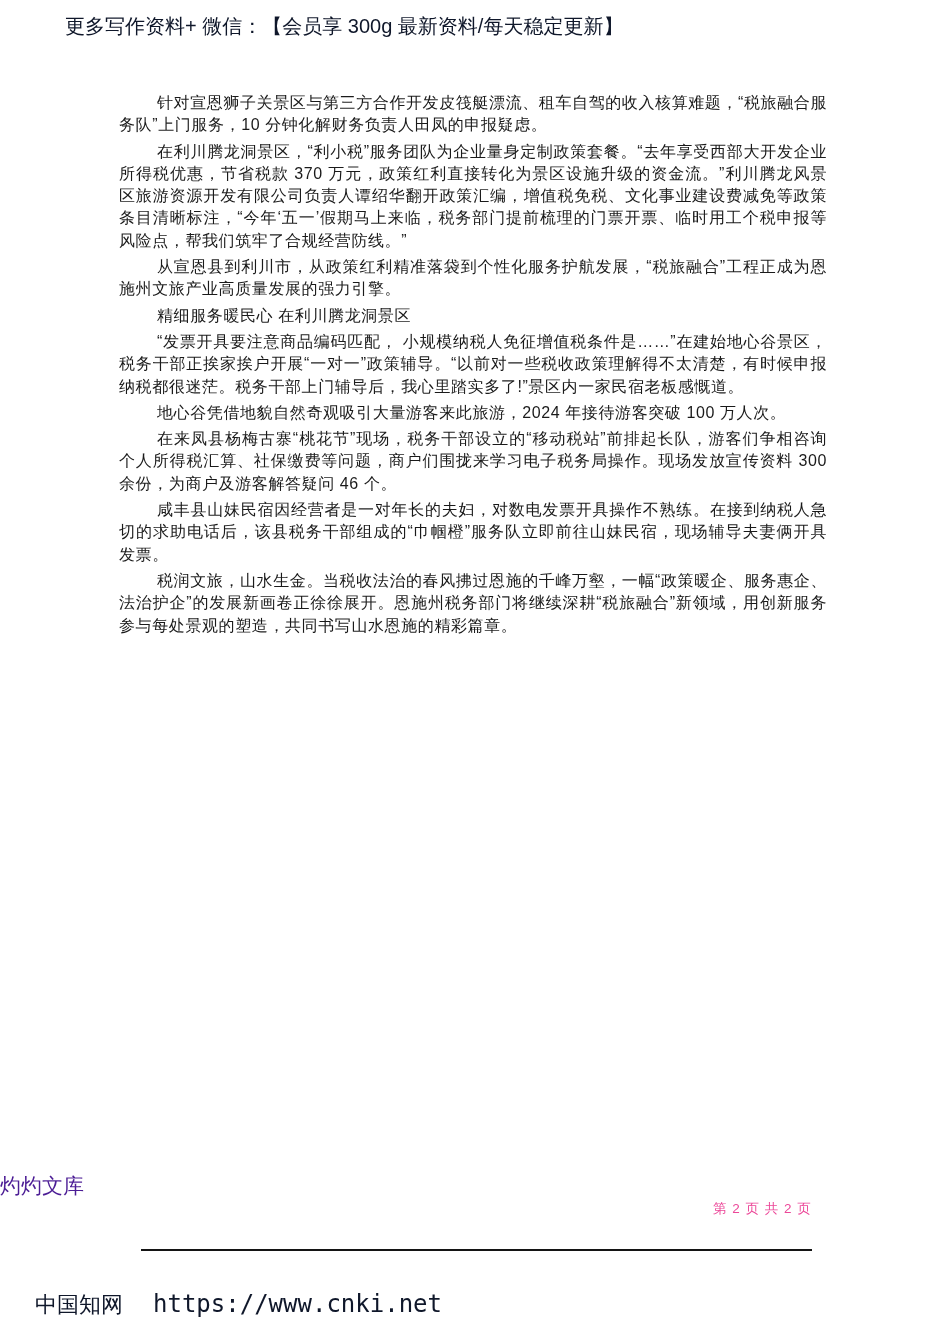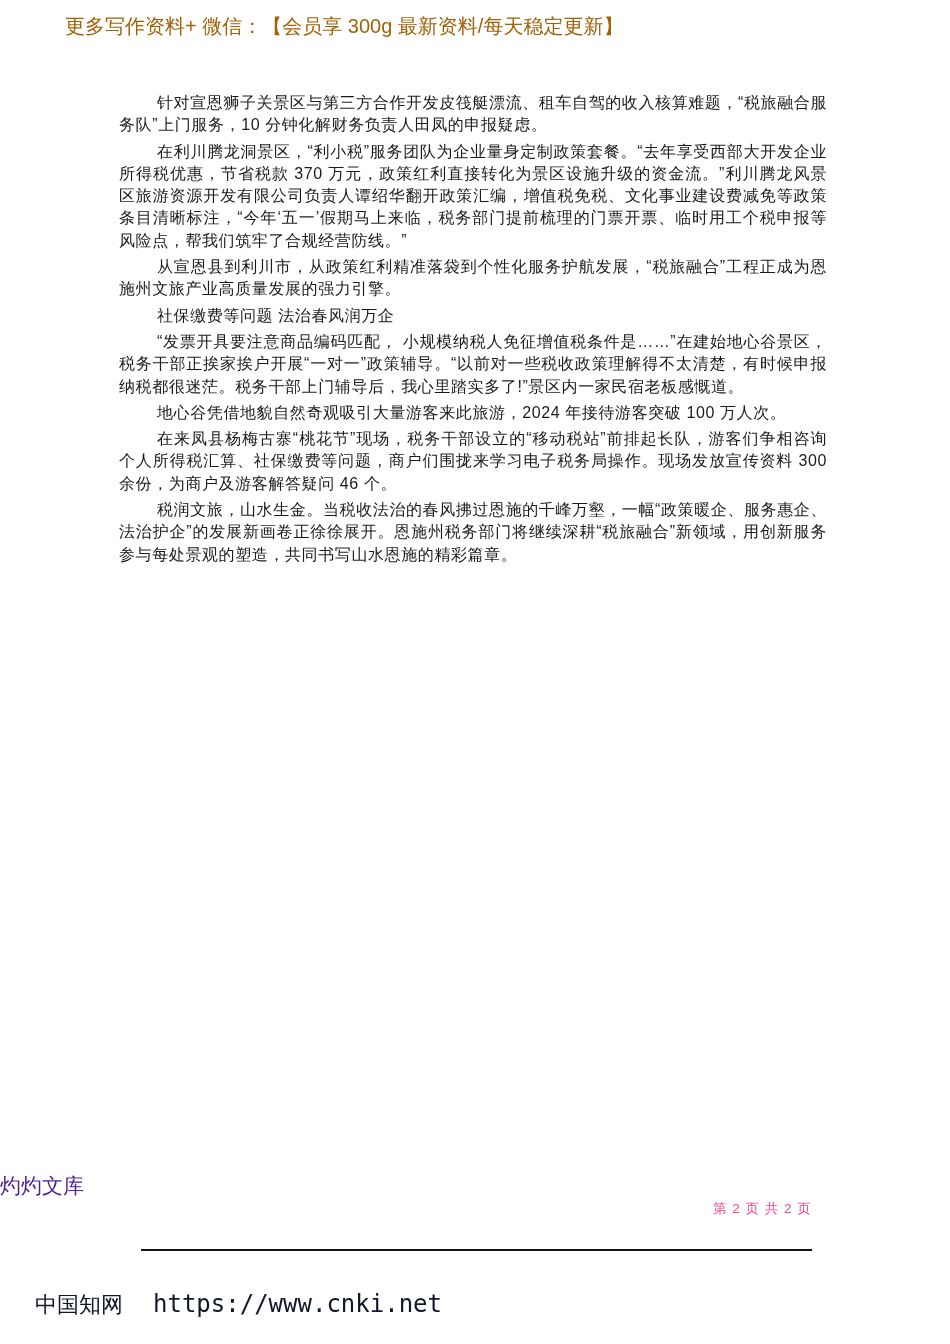--- a/index.html
+++ b/index.html
@@ -6,21 +6,21 @@
   .page{
     position:relative;
     width:950px;height:1344px;
     background:#ffffff;
     overflow:hidden;
     font-family:"Liberation Sans","DejaVu Sans",sans-serif;
   }
   .promo-banner{
     position:absolute;left:65px;top:13px;
     font-size:20px;line-height:26px;
-    color:#a16207;
+    color:#0f172a;
     white-space:nowrap;
     font-weight:400;
   }
   .doc-body{
     position:absolute;left:115px;top:88px;width:716px;
     font-size:16px;line-height:22.3px;
     color:#1a1a1a;
     text-align:justify;
     letter-spacing:0.6px;
   }
@@ -58,24 +58,25 @@
 <body>
 
 <div class="page">
 
   <div class="promo-banner">更多写作资料+ 微信：【会员享 300g 最新资料/每天稳定更新】</div>
 
   <div class="doc-body">
       <p>针对宣恩狮子关景区与第三方合作开发皮筏艇漂流、租车自驾的收入核算难题，“税旅融合服务队”上门服务，10 分钟化解财务负责人田凤的申报疑虑。</p>
       <p>在利川腾龙洞景区，“利小税”服务团队为企业量身定制政策套餐。“去年享受西部大开发企业所得税优惠，节省税款 370 万元，政策红利直接转化为景区设施升级的资金流。”利川腾龙风景区旅游资源开发有限公司负责人谭绍华翻开政策汇编，增值税免税、文化事业建设费减免等政策条目清晰标注，“今年‘五一’假期马上来临，税务部门提前梳理的门票开票、临时用工个税申报等风险点，帮我们筑牢了合规经营防线。”</p>
       <p>从宣恩县到利川市，从政策红利精准落袋到个性化服务护航发展，“税旅融合”工程正成为恩施州文旅产业高质量发展的强力引擎。</p>
-      <p>社保缴费等问题 法治春风润万企</p>
+      <p>精细服务暖民心 在利川腾龙洞景区</p>
       <p>“发票开具要注意商品编码匹配， 小规模纳税人免征增值税条件是……”在建始地心谷景区，税务干部正挨家挨户开展“一对一”政策辅导。“以前对一些税收政策理解得不太清楚，有时候申报纳税都很迷茫。税务干部上门辅导后，我心里踏实多了!”景区内一家民宿老板感慨道。</p>
       <p>地心谷凭借地貌自然奇观吸引大量游客来此旅游，2024 年接待游客突破 100 万人次。</p>
       <p>在来凤县杨梅古寨“桃花节”现场，税务干部设立的“移动税站”前排起长队，游客们争相咨询个人所得税汇算、社保缴费等问题，商户们围拢来学习电子税务局操作。现场发放宣传资料 300 余份，为商户及游客解答疑问 46 个。</p>
+      <p>咸丰县山妹民宿因经营者是一对年长的夫妇，对数电发票开具操作不熟练。在接到纳税人急切的求助电话后，该县税务干部组成的“巾帼橙”服务队立即前往山妹民宿，现场辅导夫妻俩开具发票。</p>
       <p>税润文旅，山水生金。当税收法治的春风拂过恩施的千峰万壑，一幅“政策暖企、服务惠企、法治护企”的发展新画卷正徐徐展开。恩施州税务部门将继续深耕“税旅融合”新领域，用创新服务参与每处景观的塑造，共同书写山水恩施的精彩篇章。</p>
     </div>
 
   <div class="page-indicator">第 2 页 共 2 页</div>
 
   <div class="library-label">灼灼文库</div>
 
   <div class="footer-rule"></div>
 
   <div class="watermark">

